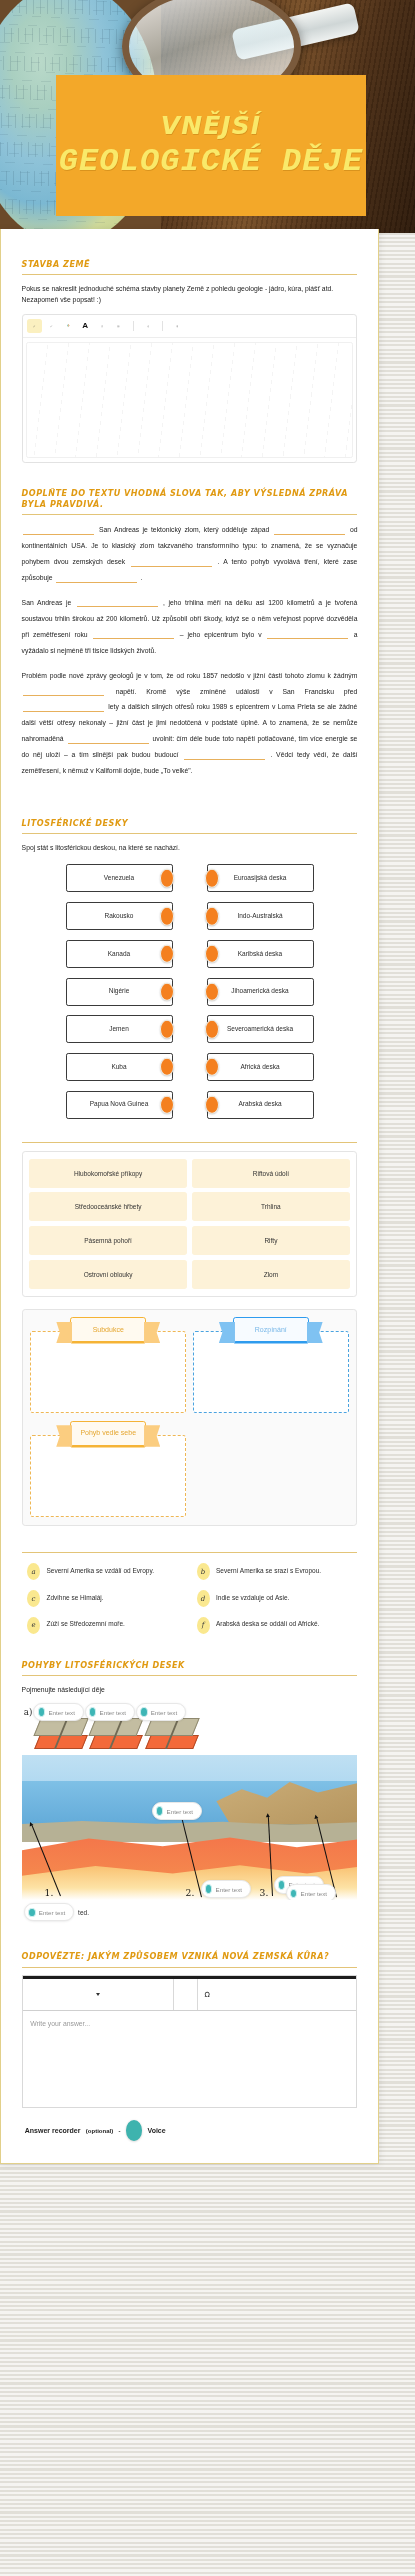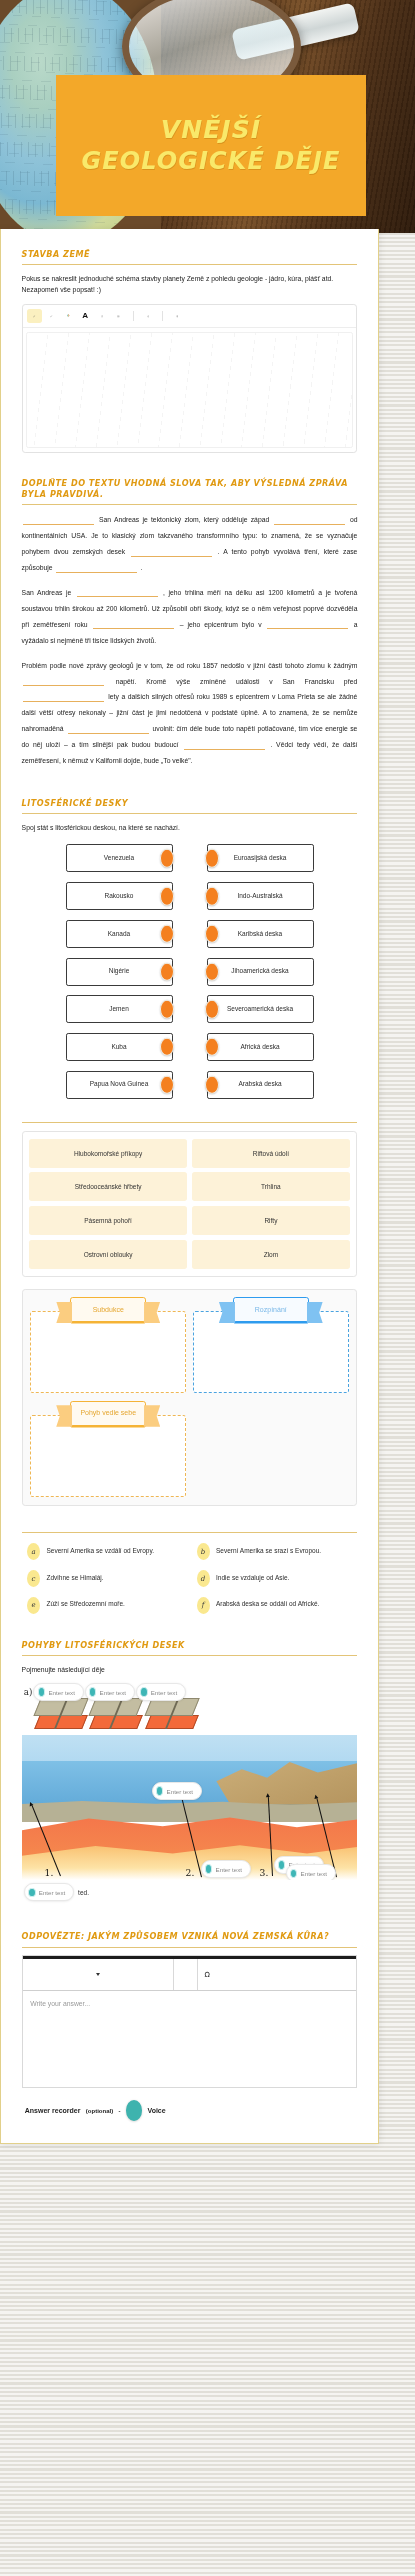--- a/index.html
+++ b/index.html
@@ -64,34 +64,34 @@
     gap:5.4px;
   }
   .title-line {
     font-family:"DejaVu Sans", sans-serif;
     color:#f9e96a; font-weight:700; letter-spacing:1.1px;
     text-transform:uppercase; font-style:italic;
     text-shadow:0.5px 1.1px 0 rgba(170,110,10,.35);
     text-align:center; line-height:1.05;
   }
   .title-line.l1 { font-size:25px; }
-  .title-line.l2 { font-size:24px; }
+  .title-line.l2 { font-size:32px;font-family:Liberation Mono, monospace; }
 
   
   .sheet {
     position:relative; margin:0 auto; width:379px; background:#ffffff;
     border-left:1.6px solid #e2d08a; border-right:1.6px solid #e2d08a;
     border-bottom:1.6px solid #e2d08a;
     box-shadow:0 1.1px 7.6px rgba(0,0,0,.10);
     padding:0 0 21.7px 0; margin-top:-4.3px;
   }
   .inner { padding:0 20.6px; }
 
   
-  .sec { padding-top:20px; }
+  .sec { padding-top:30px; }
   .sec-title {
     font-family:"DejaVu Sans", sans-serif;
     color:#e09a12; font-weight:700; font-style:italic;
     font-size:8.1px; letter-spacing:0.5px; text-transform:uppercase;
     line-height:1.35; margin:0 0 4.3px 0;
   }
   .sec-rule { border:0; border-top:0.5px solid #e3c478; margin:0 0 7.6px 0; }
   .prompt { font-size:6.8px; line-height:1.75; margin:0 0 7.6px 0; color:#222; }
   .u-underline { text-decoration:underline; }
 

